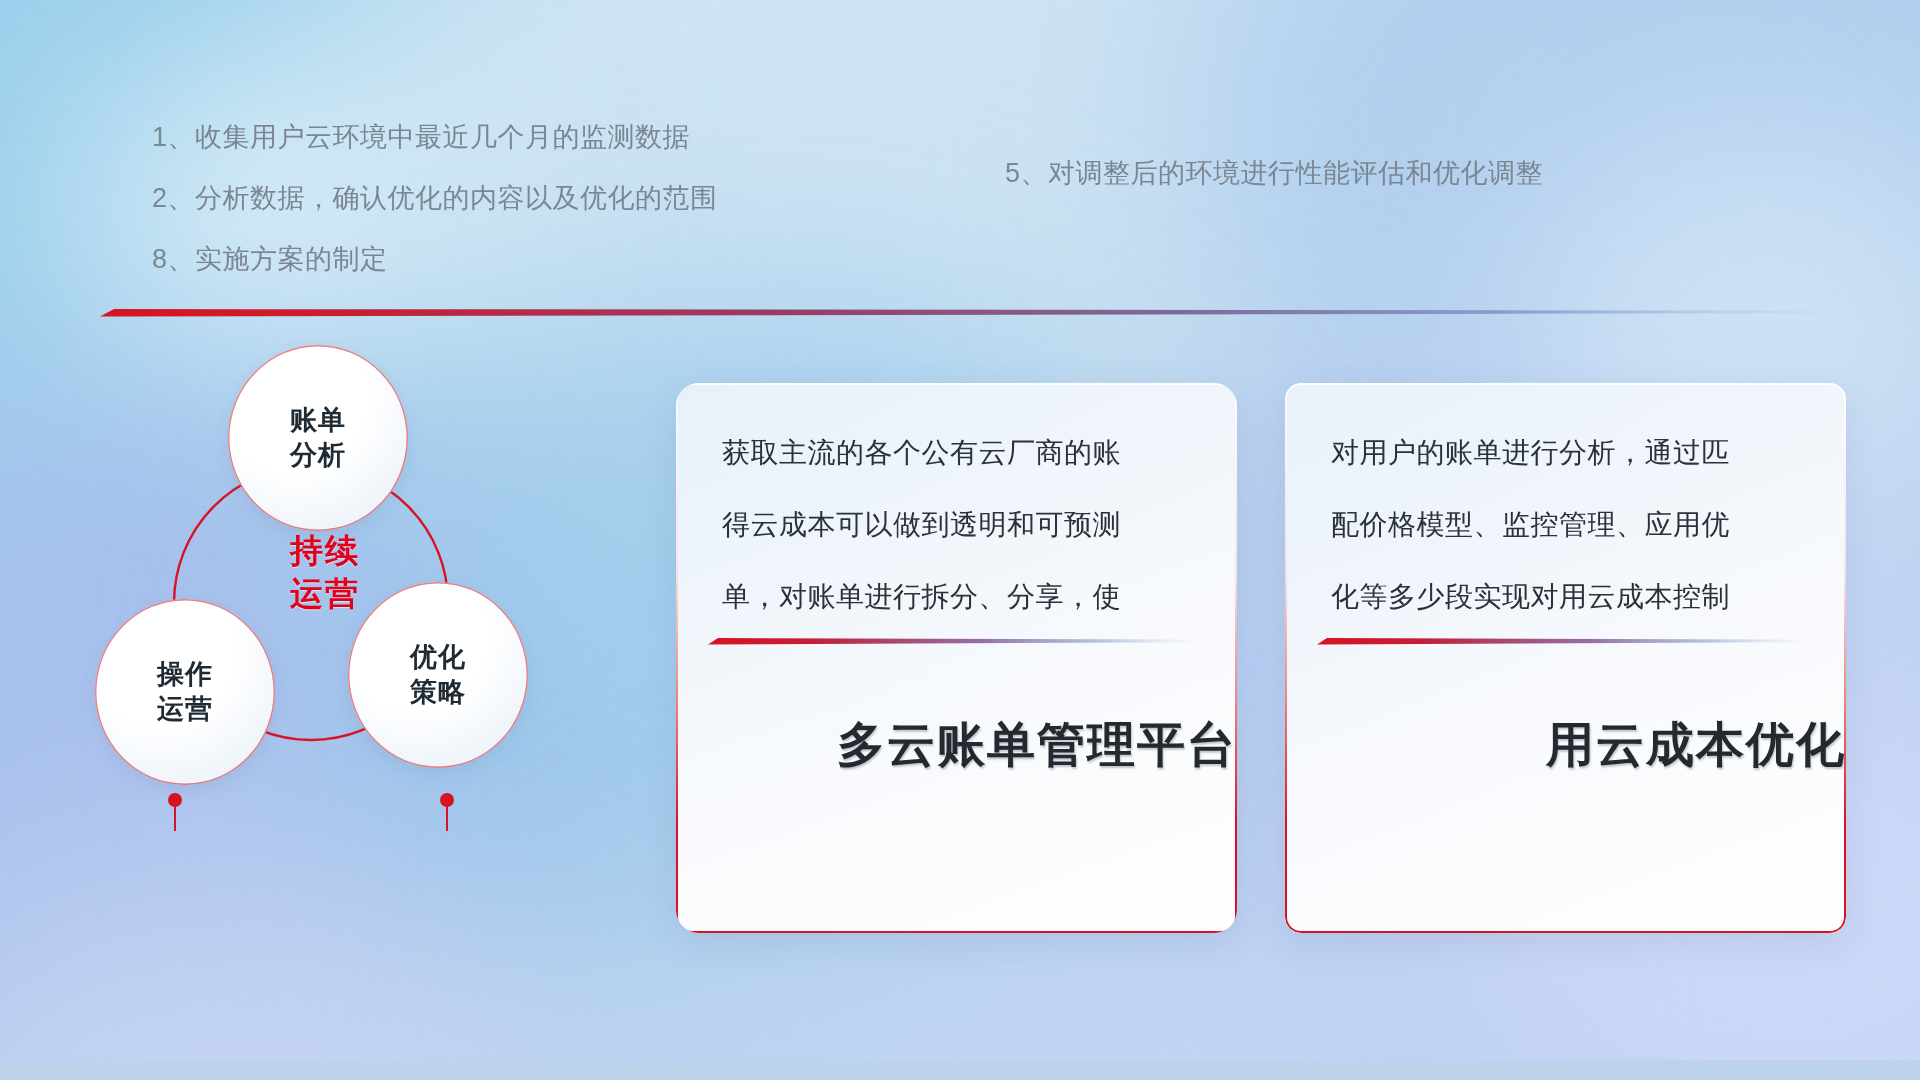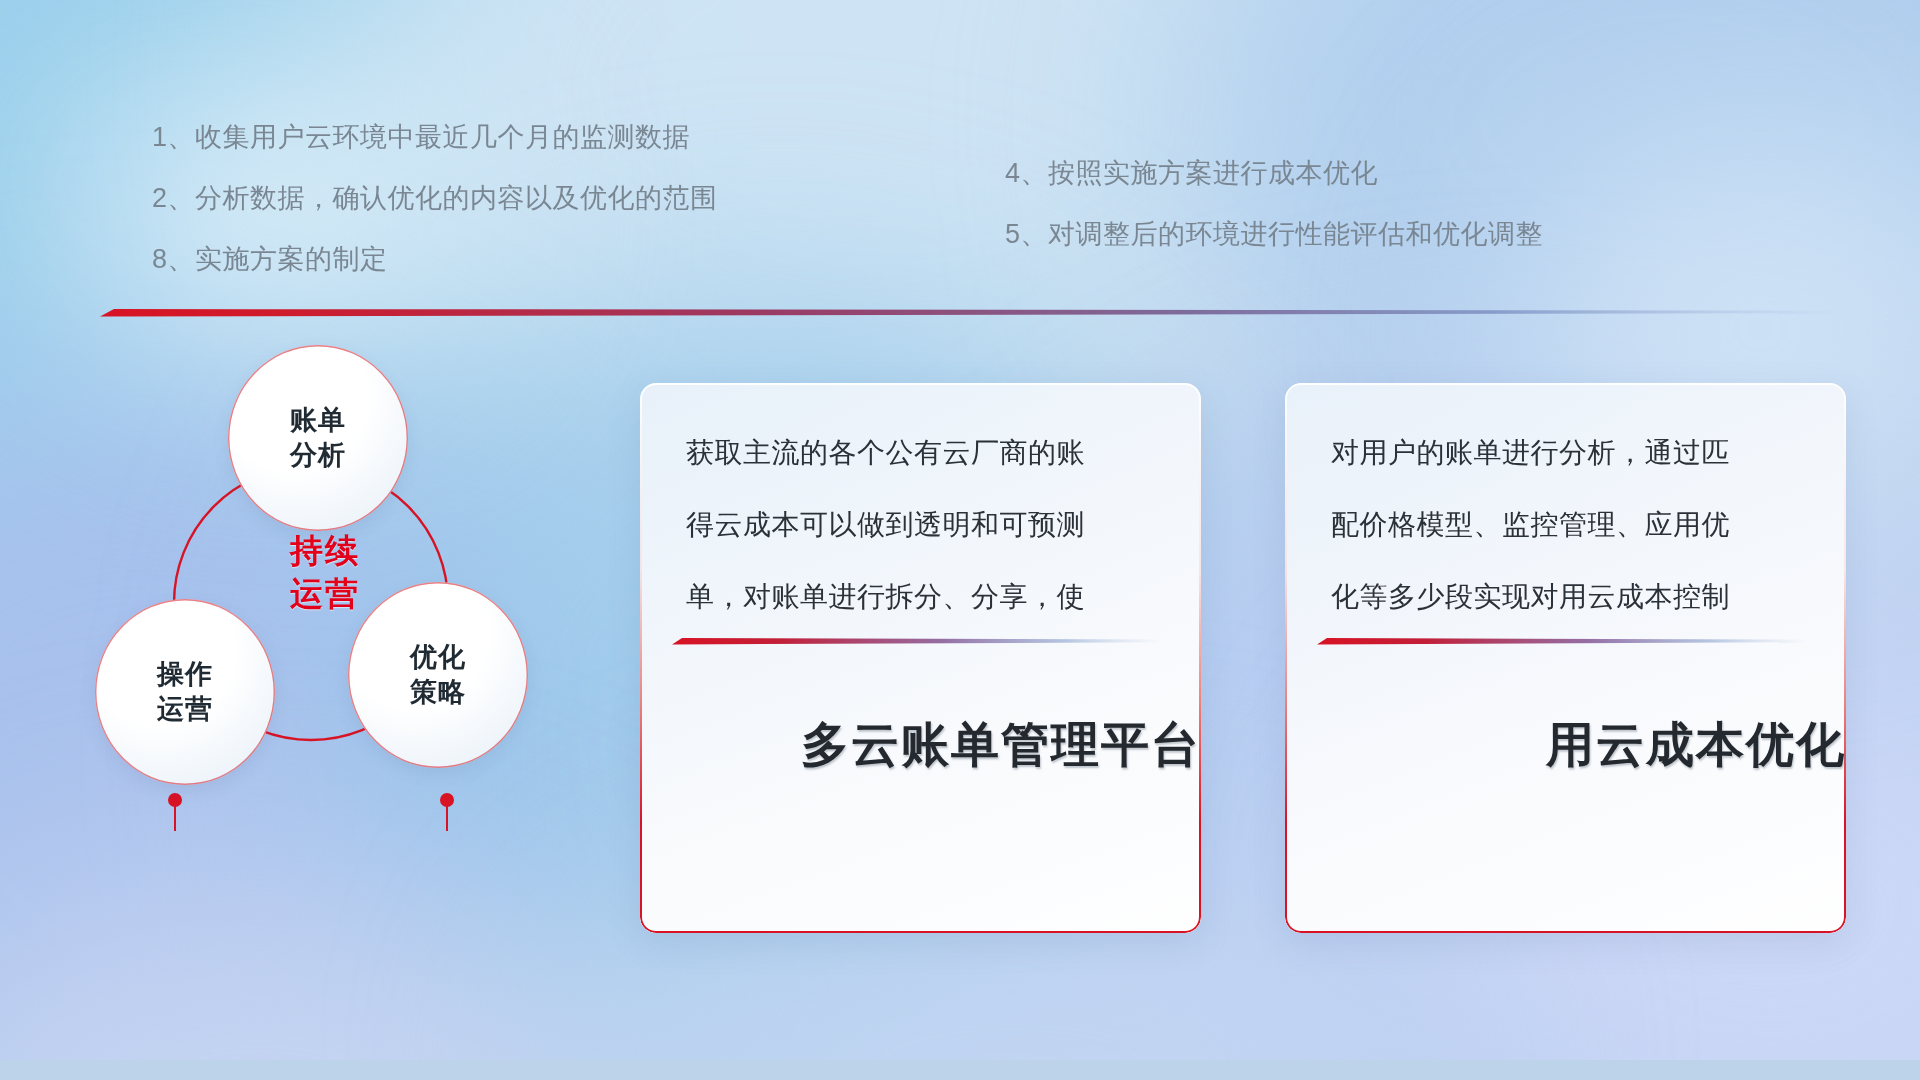--- a/index.html
+++ b/index.html
@@ -140,21 +140,21 @@
       rgba(248,214,214,.55) 34%,
       rgba(231,90,84,.75) 58%,
       #d81324 80%,
       #d81324 100%);
     -webkit-mask: linear-gradient(#000 0 0) content-box, linear-gradient(#000 0 0);
     -webkit-mask-composite: xor;
             mask: linear-gradient(#000 0 0) content-box, linear-gradient(#000 0 0);
             mask-composite: exclude;
     pointer-events: none;
   }
-  #card-1 { left: 640px;  }
+  #card-1 { left: 676px; border-radius: 23px;  }
   #card-2 { left: 1285px; }
 
   .card-body {
     position: absolute;
     left: 46px;
     right: 36px;
     top: 56px;
     font-size: 28px;
     line-height: 1;
     color: #2b3138;
@@ -200,21 +200,20 @@
   <div class="blob b10"></div>
   <div class="blob b11"></div>
 
   <div class="bullets" id="bullets-left">
     <div class="row">1、收集用户云环境中最近几个月的监测数据</div>
     <div class="row">2、分析数据，确认优化的内容以及优化的范围</div>
     <div class="row">8、实施方案的制定</div>
   </div>
 
   <div class="bullets" id="bullets-right">
-    <div class="row">4、按照实施方案进行成本优化</div>
     <div class="row">5、对调整后的环境进行性能评估和优化调整</div>
   </div>
 
   <svg id="divider" viewBox="0 0 1742 14" preserveAspectRatio="none">
     <defs>
       <linearGradient id="divGrad" x1="0" y1="0" x2="1" y2="0">
         <stop offset="0" stop-color="#d81324" stop-opacity="1"></stop>
         <stop offset="0.10" stop-color="#cf1b2c" stop-opacity="1"></stop>
         <stop offset="0.38" stop-color="#9b3a63" stop-opacity="1"></stop>
         <stop offset="0.62" stop-color="#7a6596" stop-opacity=".95"></stop>

